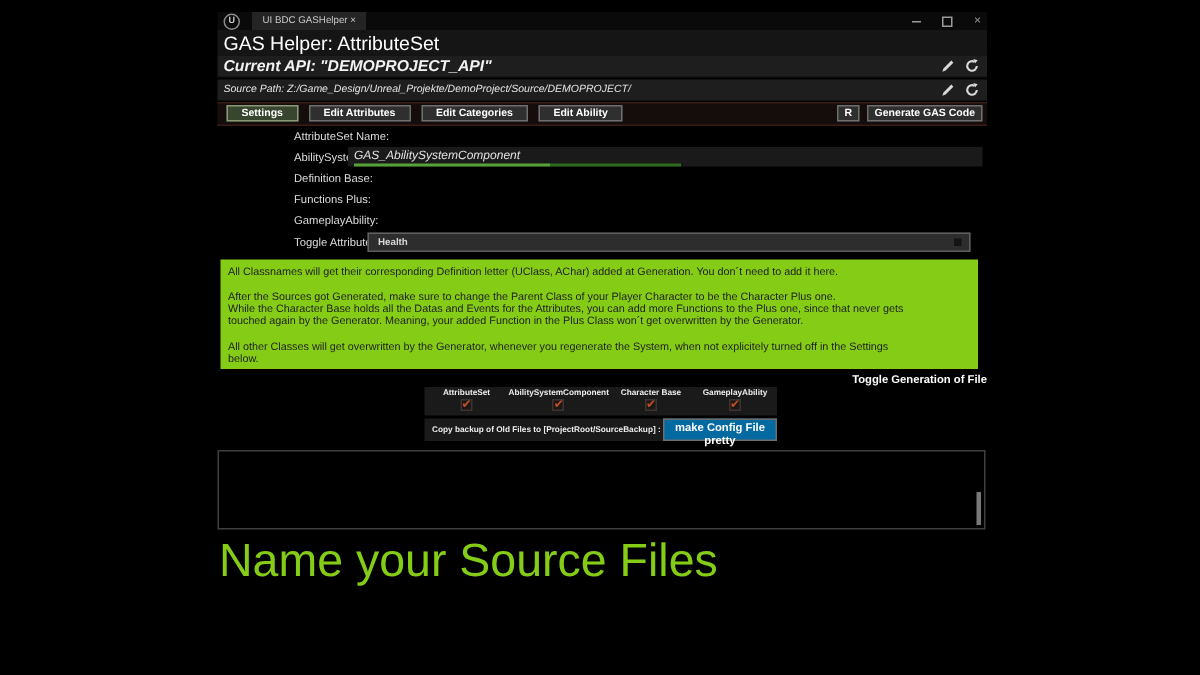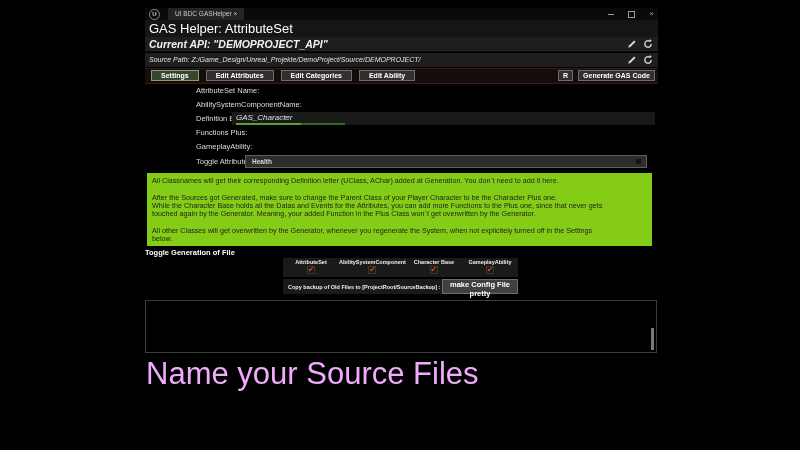--- a/index.html
+++ b/index.html
@@ -51,42 +51,42 @@
   .healthrow{position:absolute;left:0;top:147px;width:513px;height:13px;}
   .combo{position:absolute;left:100px;top:0;width:402px;height:13px;background:#2d2d2d;
          border:1px solid #5f5f5f;box-sizing:border-box;cursor:pointer;}
   .comboval{position:absolute;left:6px;top:0;color:#d8d8d8;font-size:6.5px;font-weight:bold;line-height:11px;}
   .combosq{position:absolute;right:5px;top:3px;width:5px;height:5px;background:#141414;}
 
   .infobox{position:absolute;left:2px;top:165px;width:505px;height:73px;background:#84cc16;
            color:#1f1f1f;font-size:7.2px;line-height:8.3px;padding:4px 5px;box-sizing:border-box;
            white-space:pre-line;overflow:hidden;}
 
-  .toggletitle{position:absolute;left:0;top:240px;width:513px;text-align:left;color:#fff;
+  .toggletitle{position:absolute;left:0;top:240px;width:513px;text-align:right;color:#fff;
                font-size:7.5px;font-weight:bold;}
   .togglecols{position:absolute;left:138px;top:250px;width:235px;height:19px;background:#1a1a1a;
               display:flex;}
   .tcol{flex:1;display:flex;flex-direction:column;align-items:center;justify-content:flex-start;padding-top:1px;}
   .tlabel{color:#eee;font-size:5.5px;font-weight:bold;white-space:nowrap;}
   .checkbox{width:8px;height:8px;background:#1d1715;border:1px solid #3c3430;box-sizing:border-box;
             display:flex;align-items:center;justify-content:center;margin-top:1px;cursor:pointer;}
   .check{color:#c14f28;font-size:8px;line-height:6px;}
 
   .copyrow{position:absolute;left:138px;top:271px;height:15px;display:flex;align-items:center;}
   .copystrip{height:15px;background:#1a1a1a;display:flex;align-items:center;padding:0 5px;gap:5px;}
   .copylabel{color:#eee;font-size:5.5px;font-weight:bold;white-space:nowrap;}
-  .prettybtn{position:absolute;left:297px;top:271px;width:76px;height:15px;background:#404040;
+  .prettybtn{position:absolute;left:297px;top:271px;width:76px;height:15px;background:#0369a1;
              border:1px solid #6e6e6e;color:#fff;font-size:7.5px;font-weight:bold;cursor:pointer;
              font-family:inherit;padding:0;box-sizing:border-box;}
 
   .blackpanel{position:absolute;left:0;top:292px;width:512px;height:53px;background:#000;
               border:1px solid #3e3e3e;box-sizing:border-box;}
   .scrollthumb{position:absolute;right:2px;bottom:2px;width:3px;height:22px;background:#787878;cursor:pointer;}
 
-  .caption{position:absolute;left:146px;top:356px;color:#f0abfc;font-size:31px;font-weight:400;
+  .caption{position:absolute;left:146px;top:356px;color:#84cc16;font-size:31px;font-weight:400;
            white-space:nowrap;}
 </style>
 </head>
 <body>
 
 <div class="stage">
   <div class="window">
 
     <div class="titlebar">
       <span class="uelogo">U</span>
@@ -142,27 +142,27 @@
         <button class="smallbtn">Generate GAS Code</button>
       </div>
     </div>
 
     <div class="form" id="form-rows">
         <div class="frow">
           <span class="flabel">AttributeSet Name:</span>
         </div>
         <div class="frow">
           <span class="flabel">AbilitySystemComponentName:</span>
+          <div class="finput">
+            <span class="fval">GAS_AbilitySystemComponent</span>
+            <div class="funderline" style="width: 218px; background: linear-gradient(90deg, rgb(87, 161, 57) 60%, rgb(45, 107, 30) 60%);"></div>
+          </div>
         </div>
         <div class="frow">
           <span class="flabel">Definition Base:</span>
-          <div class="finput">
-            <span class="fval">GAS_Character</span>
-            <div class="funderline" style="width: 109px; background: linear-gradient(90deg, rgb(87, 161, 57) 60%, rgb(45, 107, 30) 60%);"></div>
-          </div>
         </div>
         <div class="frow">
           <span class="flabel">Functions Plus:</span>
         </div>
         <div class="frow">
           <span class="flabel">GameplayAbility:</span>
         </div>
       </div>
 
     <div class="healthrow">

